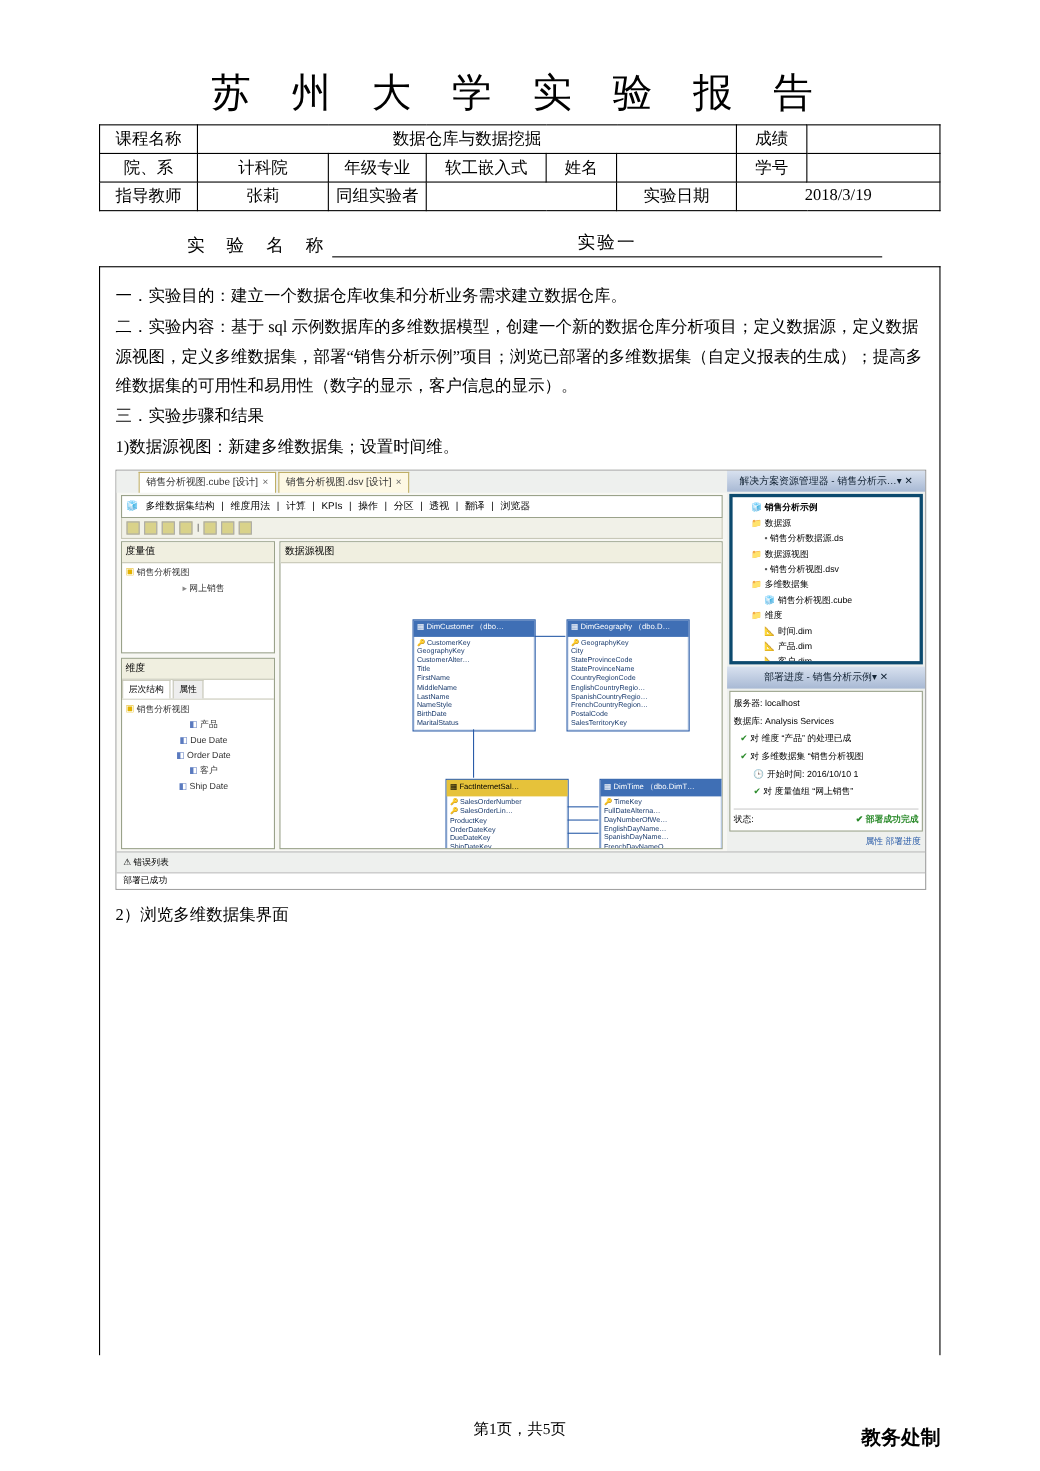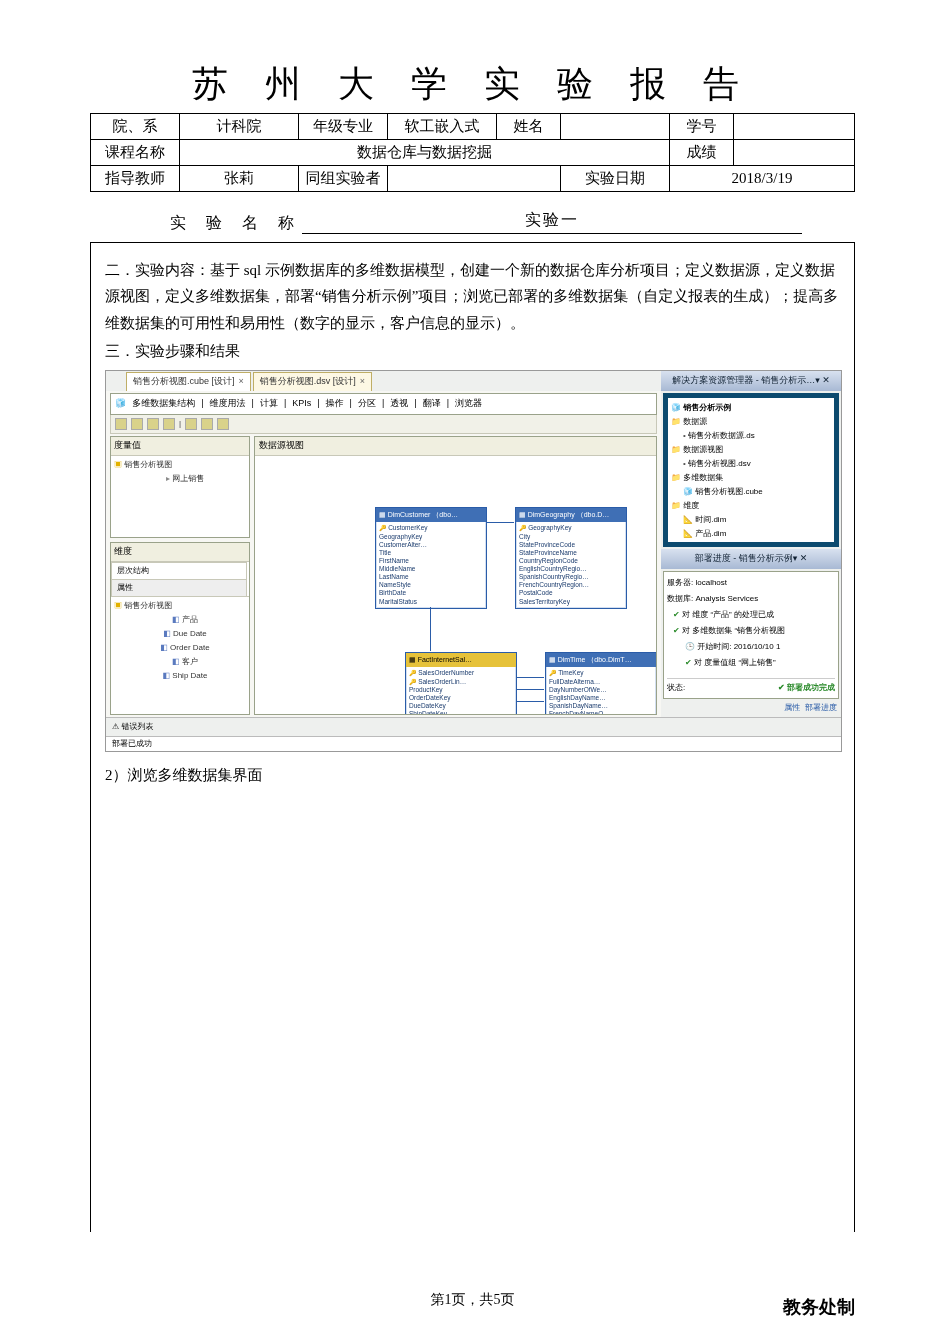--- a/index.html
+++ b/index.html
@@ -146,21 +146,21 @@
     background:#f0efe0;
     border-bottom:1px solid #c8c8b8;
     padding:1px 3px;
     font-size:9px;
   }
   .panel-body { padding:2px 3px; font-size:8px; color:#333; overflow:hidden; }
   .tree-item::before { content:"▸ "; color:#888; }
   .tree-item.cube::before { content:"▣ "; color:#e3b200; }
   .tree-item.dim::before { content:"◧ "; color:#5a7abf; }
   .tree-item.sub { margin-left:10px;text-align:center; }
-  .tabs-mini { display:flex; border-bottom:1px solid #c8c8b8; font-size:8px;flex-direction:column; }
+  .tabs-mini { display:flex; border-bottom:1px solid #c8c8b8; font-size:8px; }
   .tabs-mini span { padding:1px 5px; border:1px solid #c8c8b8; border-bottom:none; margin-right:2px; background:#eee; }
   .tabs-mini span.active { background:#fff; }
 
   .canvas {
     flex:1;
     background:#fff;
     border:1px solid #9aa28a;
     position:relative;
     overflow:hidden;
   }
@@ -202,25 +202,25 @@
   .rpanel-h {
     background:linear-gradient(#d8e1ef,#a8b9d4);
     color:#123;
     font-size:9px;
     padding:2px 4px;
     display:flex;
     justify-content:center;
   }
   .rpanel {
     background:#fff;
-    border:5px solid #0c4a6e;
+    border:3px solid #0c4a6e;
     margin:2px;
     flex:1;
     font-size:8px;
-    padding:3px 3px;
+    padding:3px 17px;
     overflow:hidden;
   }
   .folder::before { content:"📁 "; font-size:8px; }
   .fileitem::before { content:"• "; color:#555; }
   .fileitem { margin-left:12px; }
   .dimf::before { content:"📐 "; }
   .cubef::before { content:"🧊 "; }
   .deploy-panel {
     background:#fff;
     border:1px solid #9aa28a;
@@ -236,21 +236,21 @@
   .deploy-panel .time::before { content:"🕒 "; }
   .deploy-panel .status {
     margin-top:auto;
     border-top:1px solid #ccc;
     padding-top:2px;
     display:flex;
     justify-content:space-between;
     align-items:center;
   }
   .deploy-panel .success { color:#2a8a2a; font-weight:bold; }
-  .footer-links { font-size:8px; color:#2a5ca8; padding:0 4px 2px; text-align:right;font-family:Liberation Mono, monospace; }
+  .footer-links { font-size:8px; color:#2a5ca8; padding:0 4px 2px; text-align:right; }
   .bottom-tabbar {
     height:16px;
     background:#eef0ee;
     border-top:1px solid #bbb;
     font-size:8px;
     padding:1px 6px;
     display:flex;
     align-items:center;
     gap:8px;
   }
@@ -284,54 +284,56 @@
 </head>
 <body>
 
 <div class="page">
 
   <div class="title">苏 州 大 学 实 验 报 告</div>
 
   <table class="info">
     <tbody>
         <tr>
+      <td>课程名称</td>
+      <td colspan="5">数据仓库与数据挖掘</td>
+      <td>成绩</td>
+      <td></td>
+    </tr>
+    <tr>
       <td style="width:80px">院、系</td>
       <td style="width:110px">计科院</td>
       <td style="width:80px">年级专业</td>
       <td style="width:100px">软工嵌入式</td>
       <td style="width:55px">姓名</td>
       <td style="width:100px"></td>
       <td style="width:55px">学号</td>
-      <td></td>
-    </tr>
-    <tr>
-      <td>课程名称</td>
-      <td colspan="5">数据仓库与数据挖掘</td>
-      <td>成绩</td>
       <td></td>
     </tr>
     <tr>
       <td>指导教师</td>
       <td>张莉</td>
       <td>同组实验者</td>
       <td colspan="2"></td>
       <td>实验日期</td>
       <td colspan="2">2018/3/19</td>
     </tr>
   </tbody>
     </table>
 
   <div class="exp-name-row">
     <span>实 验 名 称</span>
     <span class="exp-name-line">实验一</span>
   </div>
 
   <div class="content-box">
+    <p>一．实验目的：建立一个数据仓库收集和分析业务需求建立数据仓库。</p>
     <p>二．实验内容：基于 sql 示例数据库的多维数据模型，创建一个新的数据仓库分析项目；定义数据源，定义数据源视图，定义多维数据集，部署“销售分析示例”项目；浏览已部署的多维数据集（自定义报表的生成）；提高多维数据集的可用性和易用性（数字的显示，客户信息的显示）。</p>
     <p>三．实验步骤和结果</p>
+    <p>1)数据源视图：新建多维数据集；设置时间维。</p>
 
     <div class="shot">
       <div class="shot-top">
         <div class="shot-main">
           <div class="tabbar">
             <div class="tab active"><span>销售分析视图.cube [设计]</span><span class="x">×</span></div>
             <div class="tab"><span>销售分析视图.dsv [设计]</span><span class="x">×</span></div>
           </div>
           <div class="struct-bar">
             <span class="cube">🧊</span>

